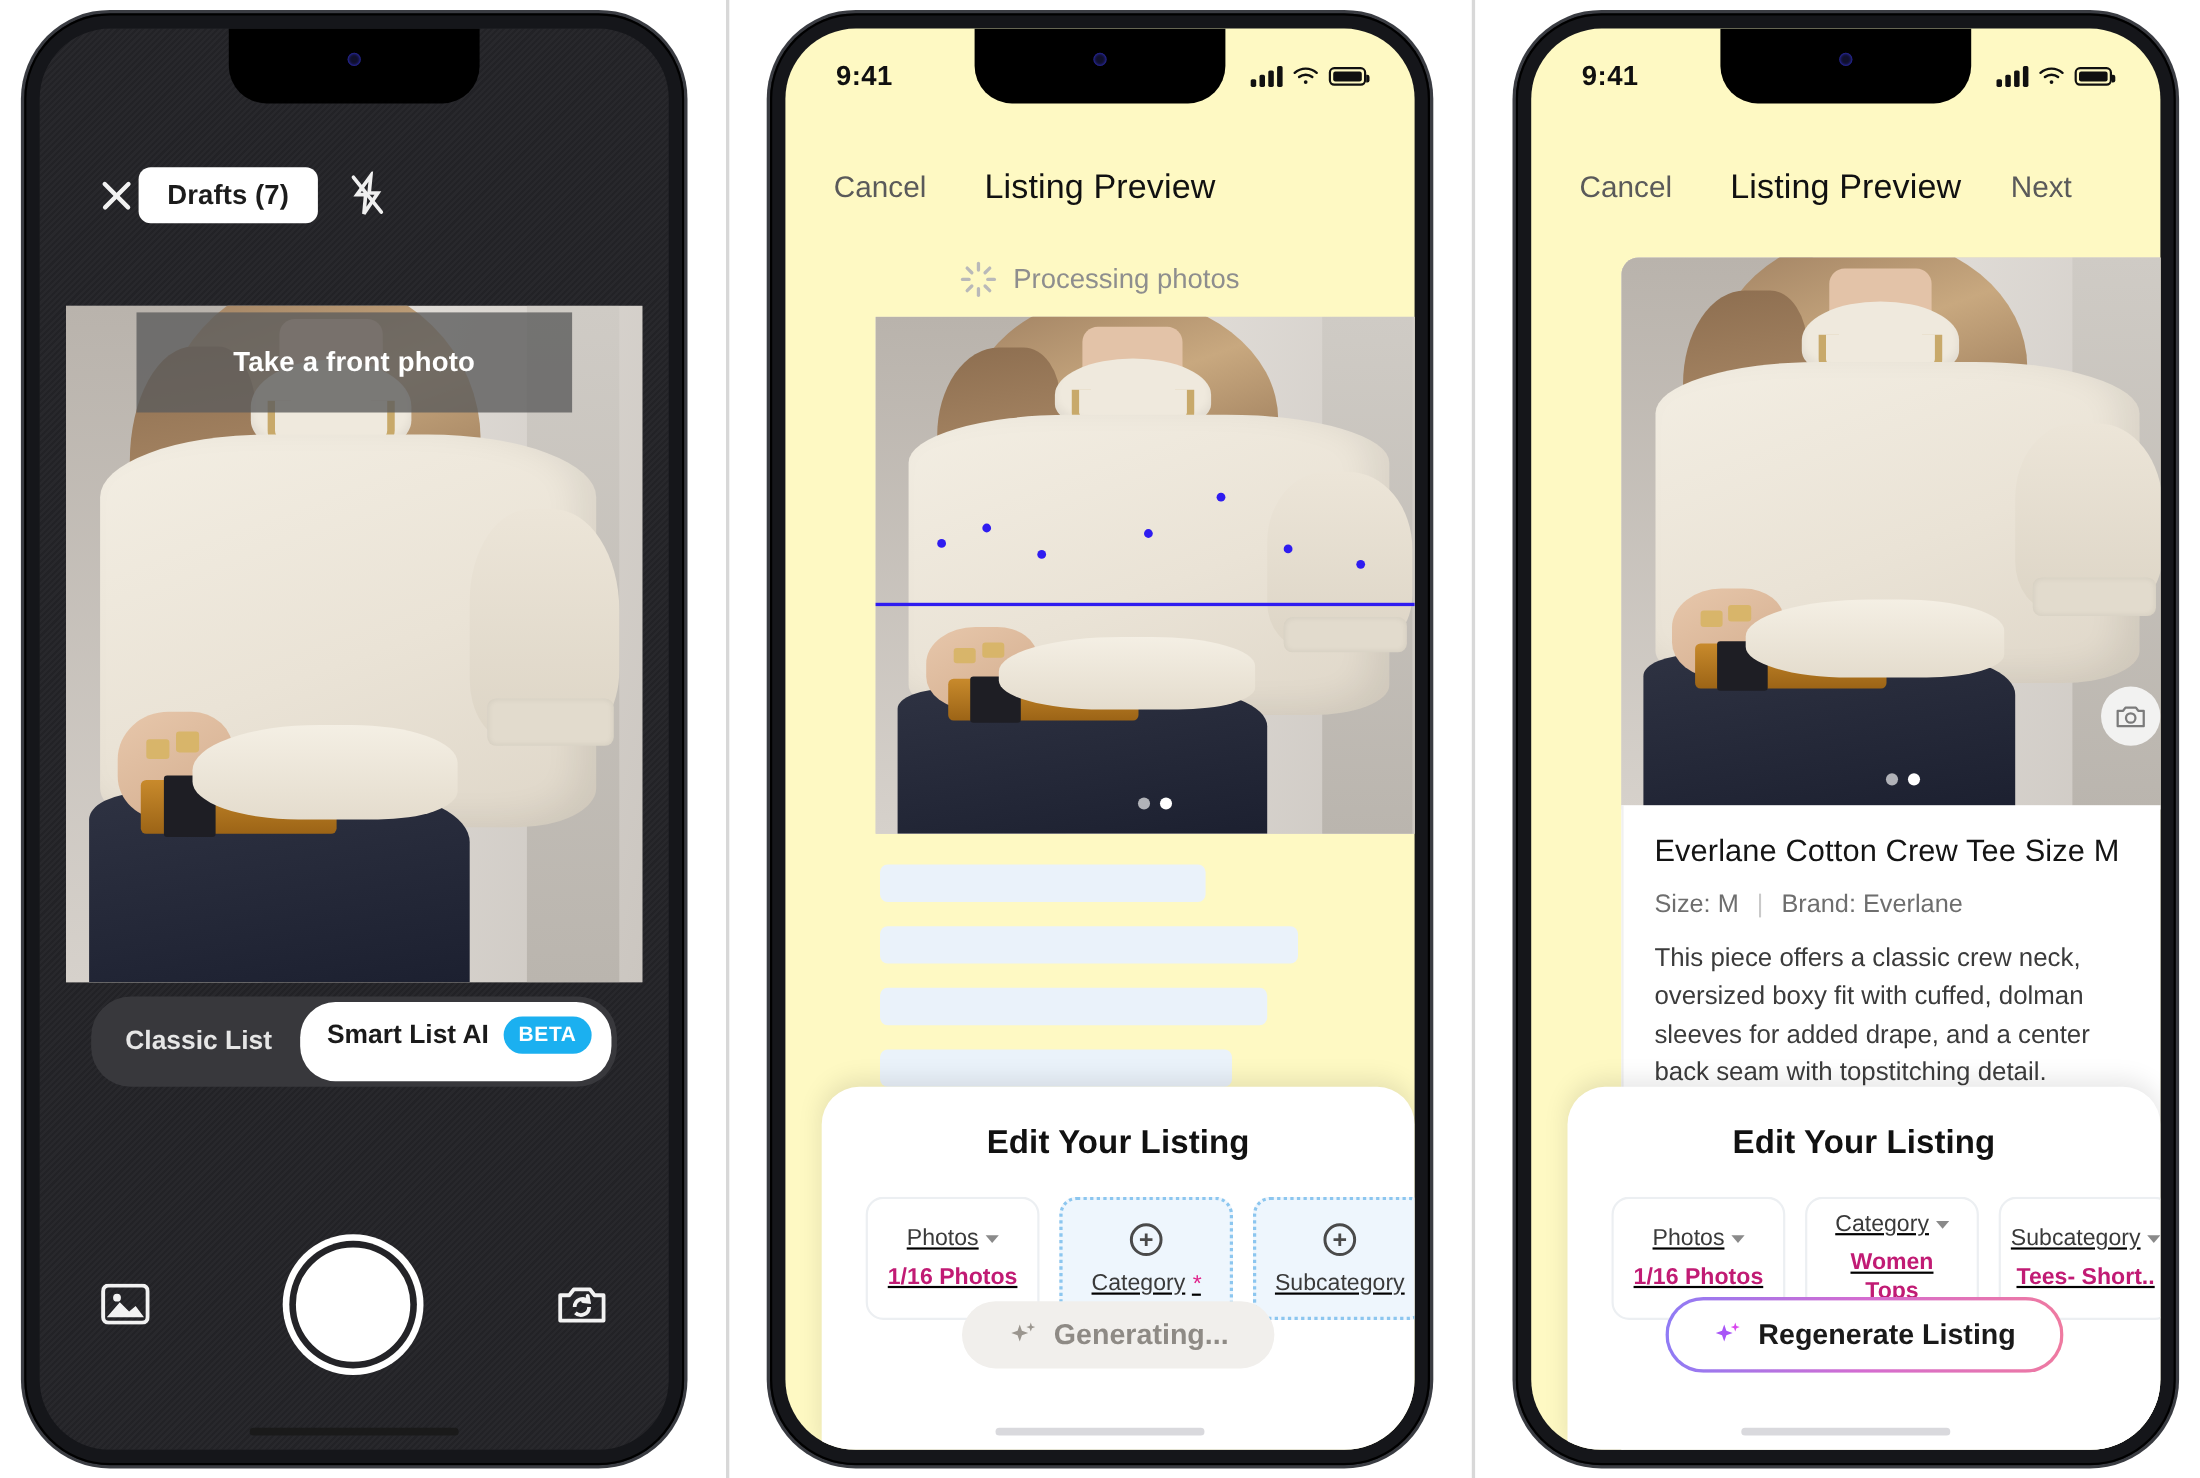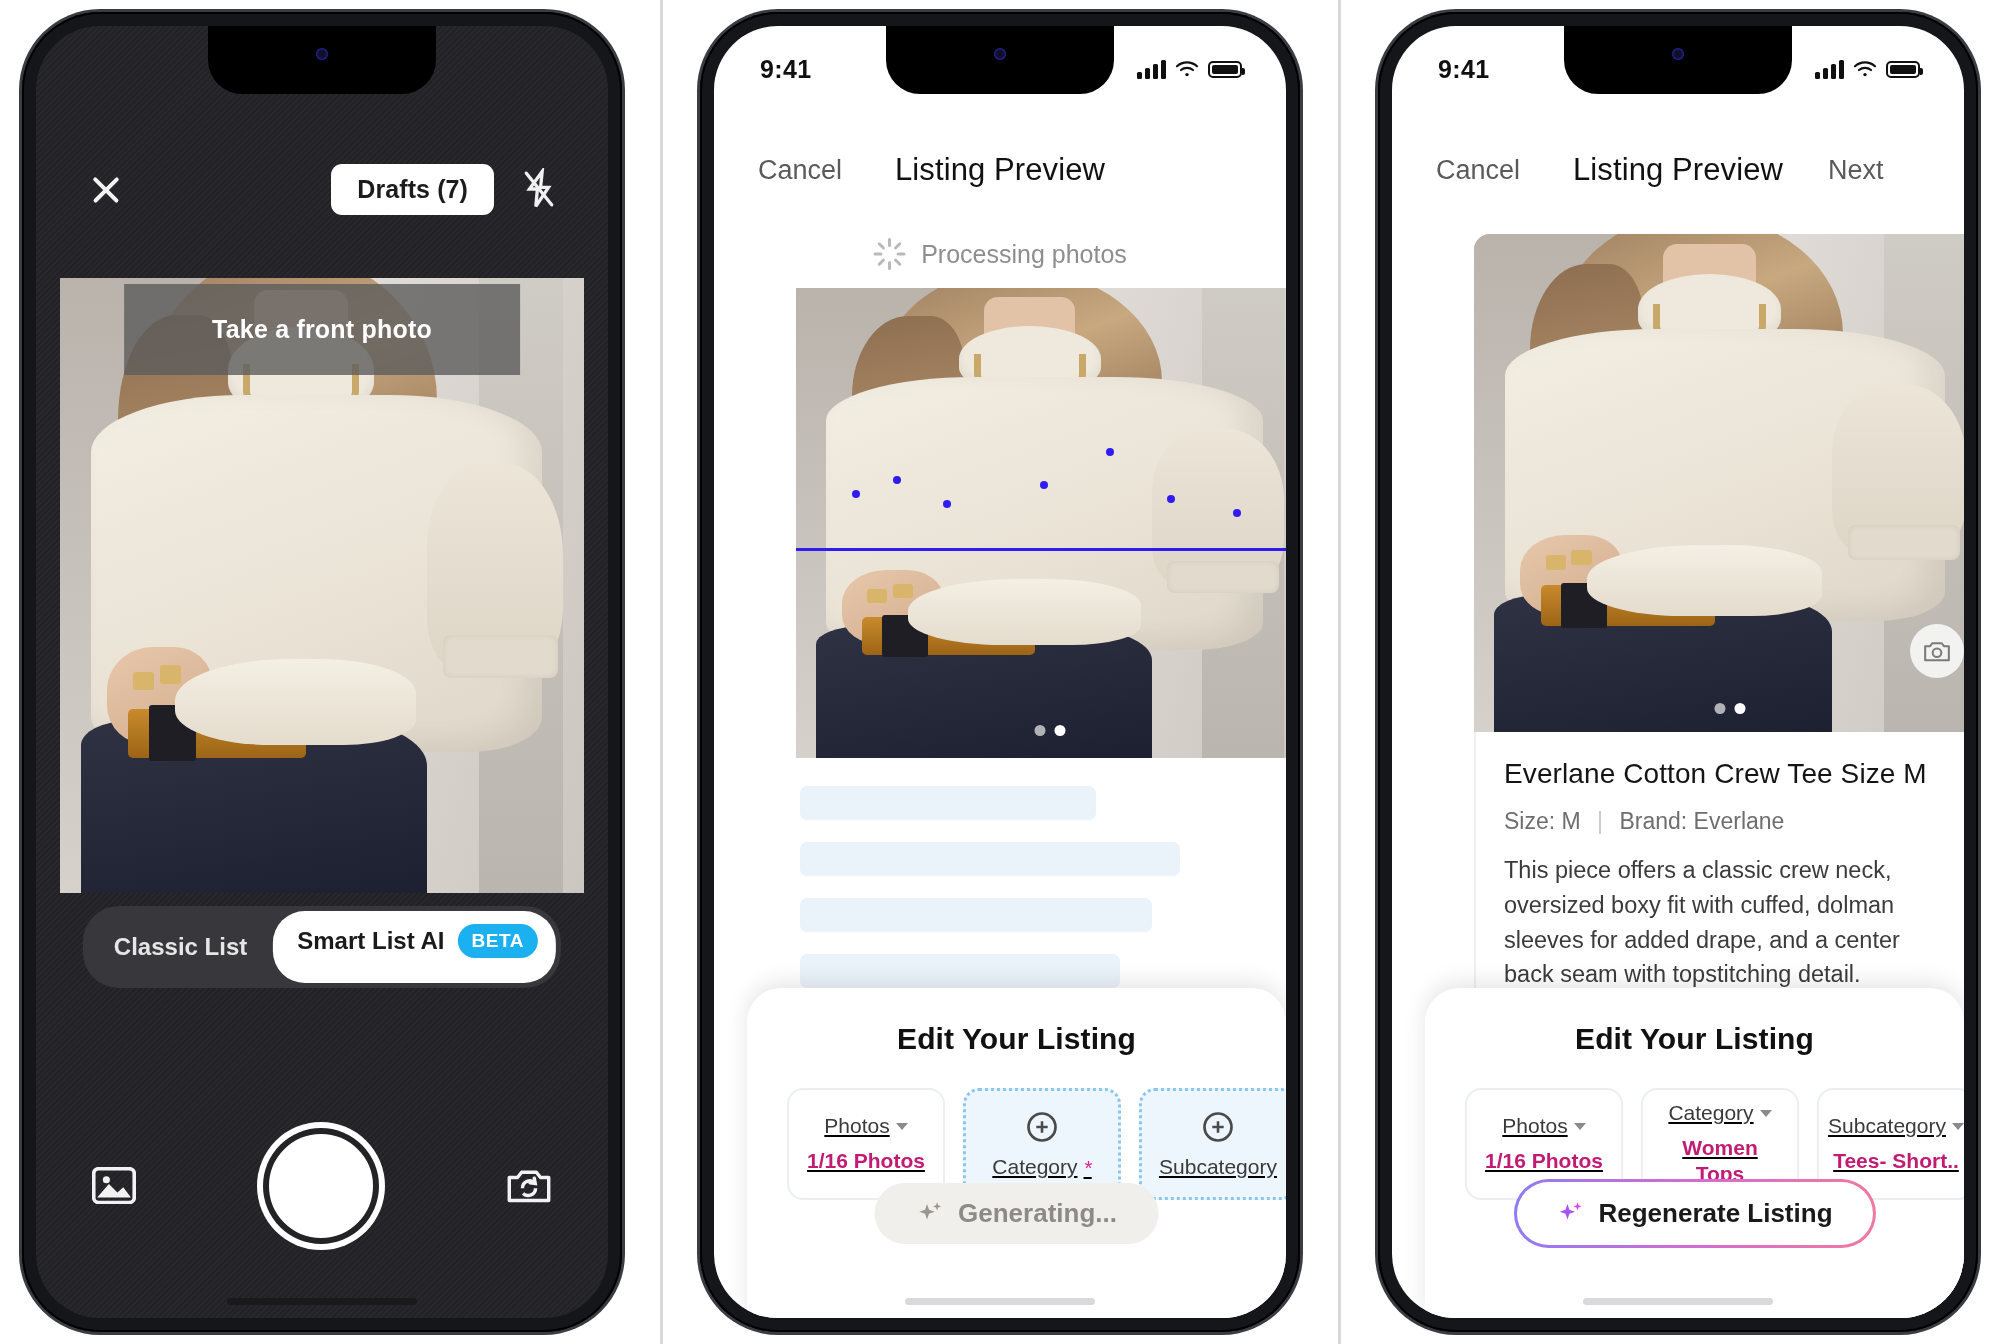--- a/index.html
+++ b/index.html
@@ -30,21 +30,21 @@
     background: #15161a;
     box-shadow: 0 0 0 3px #3a3c42, inset 0 0 0 2px #000;
     padding: 14px;
     flex: 0 0 auto;
   }
   .screen {
     position: relative;
     width: 100%; height: 100%;
     border-radius: 64px;
     overflow: hidden;
-    background: #ffffff;
+    background: #fef9c3;
   }
   .notch {
     position: absolute; top: 0; left: 50%; transform: translateX(-50%);
     width: 228px; height: 68px;
     background: #000;
     border-bottom-left-radius: 34px; border-bottom-right-radius: 34px;
     z-index: 60;
   }
   .notch:after {
     content: ""; position: absolute; top: 22px; left: 108px;
@@ -84,22 +84,22 @@
   }
 
   
   .cam-screen { background: #232327; }
   .cam-screen:before {
     content:""; position:absolute; inset:0;
     background: repeating-linear-gradient(135deg, rgba(255,255,255,.022) 0 2px, rgba(0,0,0,.02) 2px 4px);
     z-index: 1;
   }
   .cam-top {
-    position: absolute; top: 128px; left: 0; right: 0; height: 70px;
-    display: flex; align-items: center; justify-content: space-between;
+    position: absolute; top: 116px; left: 0; right: 0; height: 70px;
+    display: flex; align-items: center; justify-content: flex-start;
     padding: 0 50px; z-index: 30;
   }
   .close-x { width: 40px; height: 40px; position: relative; cursor: pointer; }
   .close-x:before, .close-x:after {
     content:""; position:absolute; left:3px; top:19px; width:34px; height:3.5px;
     background:#f2f2f2; border-radius:2px;
   }
   .close-x:before { transform: rotate(45deg); }
   .close-x:after  { transform: rotate(-45deg); }
   .top-right { display:flex; align-items:center; gap: 26px; }

